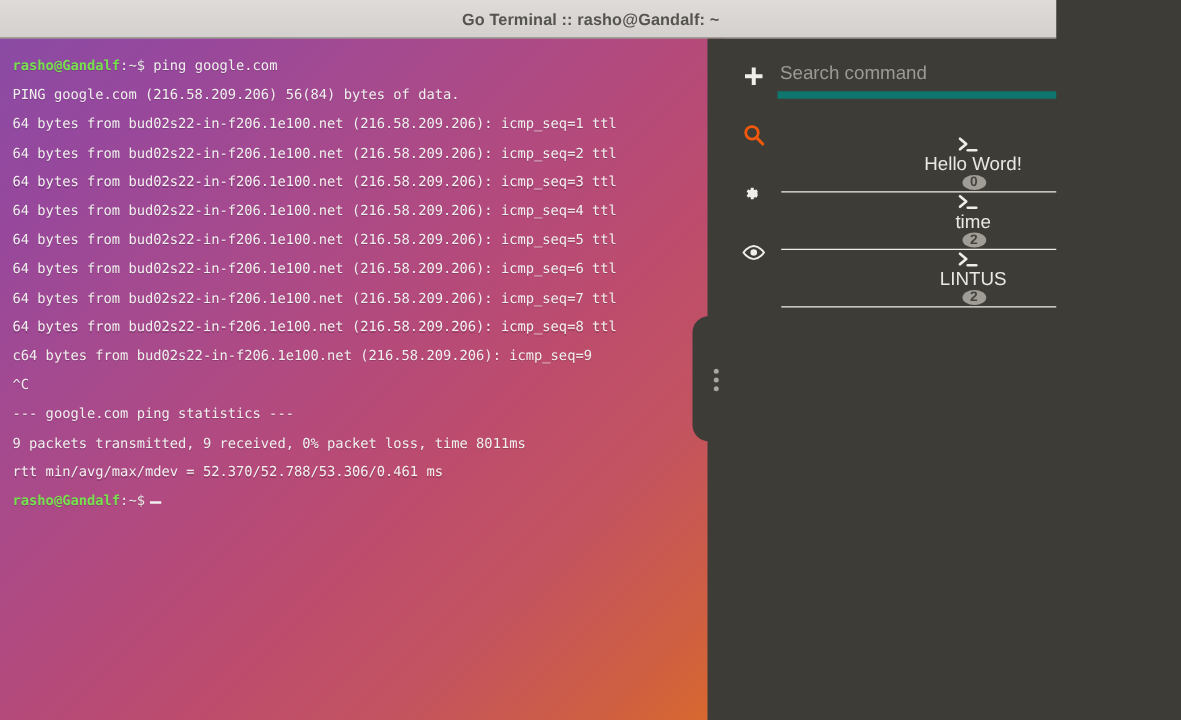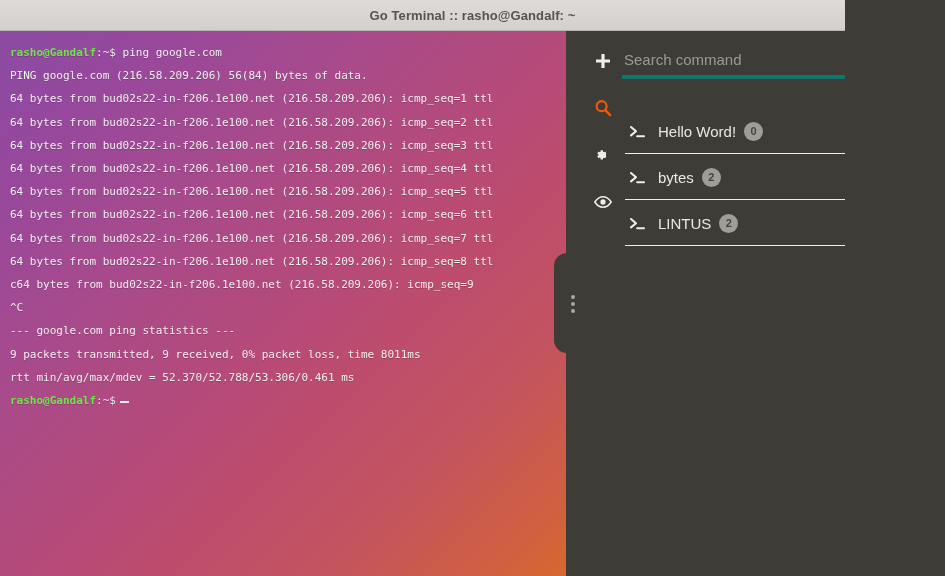--- a/index.html
+++ b/index.html
@@ -108,21 +108,21 @@
   
   .search-row {
     position: absolute; left: 42px; top: 10px; width: 323px; height: 48px;
   }
   .search-input-wrap {
     position: absolute; left: 0; top: 6px; width: 262px;
   }
   .search-input {
     width: 262px; height: 32px;
     background: transparent; border: none;
-    border-bottom: 4px solid #0f766e;
+    border-bottom: 6px solid #0f766e;
     color: #e6e4df; font-size: 15px;
     font-family: "Liberation Sans", sans-serif;
     outline: none; padding: 0 2px 4px 2px;
   }
   .search-input::placeholder { color: #9d9a94; }
   .search-go {
     position: absolute; left: 269px; top: 0px;
     width: 42px; height: 38px; border-radius: 3px;
     background: #f25e0b; border: none; cursor: pointer;
     display: flex; align-items: center; justify-content: center;
@@ -132,20 +132,21 @@
   
   .cmd-list {
     position: absolute; left: 45px; top: 77px; width: 300px;
   }
   .cmd-row {
     position: relative;
     height: 46px;
     display: flex; align-items: center;
     padding: 0 0 0 0;
     cursor: pointer;
+    flex-direction: column;
   }
   .cmd-row .sep {
     position: absolute; left: 0px; right: 5px; bottom: 0;
     height: 1px; background: #f0eee9;
   }
   .cmd-prompt-icon {
     width: 28px; display: flex; align-items: center; justify-content: center;
     margin-left: -2px;
   }
   .cmd-prompt-icon svg { display: block; }
@@ -276,21 +277,21 @@
           </span>
           <span class="sep"></span>
         </div>
         <div class="cmd-row">
           <span class="cmd-prompt-icon">
             <svg width="17" height="15" viewBox="0 0 17 15">
               <path d="M2 3 L7 7.2 L2 11.4" fill="none" stroke="#f0eee9" stroke-width="2.1" stroke-linecap="round" stroke-linejoin="round"></path>
               <path d="M8.2 12.2 H15" stroke="#f0eee9" stroke-width="2.1" stroke-linecap="round"></path>
             </svg>
           </span>
-          <span class="cmd-label">bytes</span>
+          <span class="cmd-label">time</span>
           <span class="cmd-badge">2</span>
           <span class="cmd-play">
             <svg width="14" height="16" viewBox="0 0 14 16">
               <path d="M1 1 L13 8 L1 15 Z" fill="#e8e6e1"></path>
             </svg>
           </span>
           <span class="sep"></span>
         </div>
         <div class="cmd-row">
           <span class="cmd-prompt-icon">

